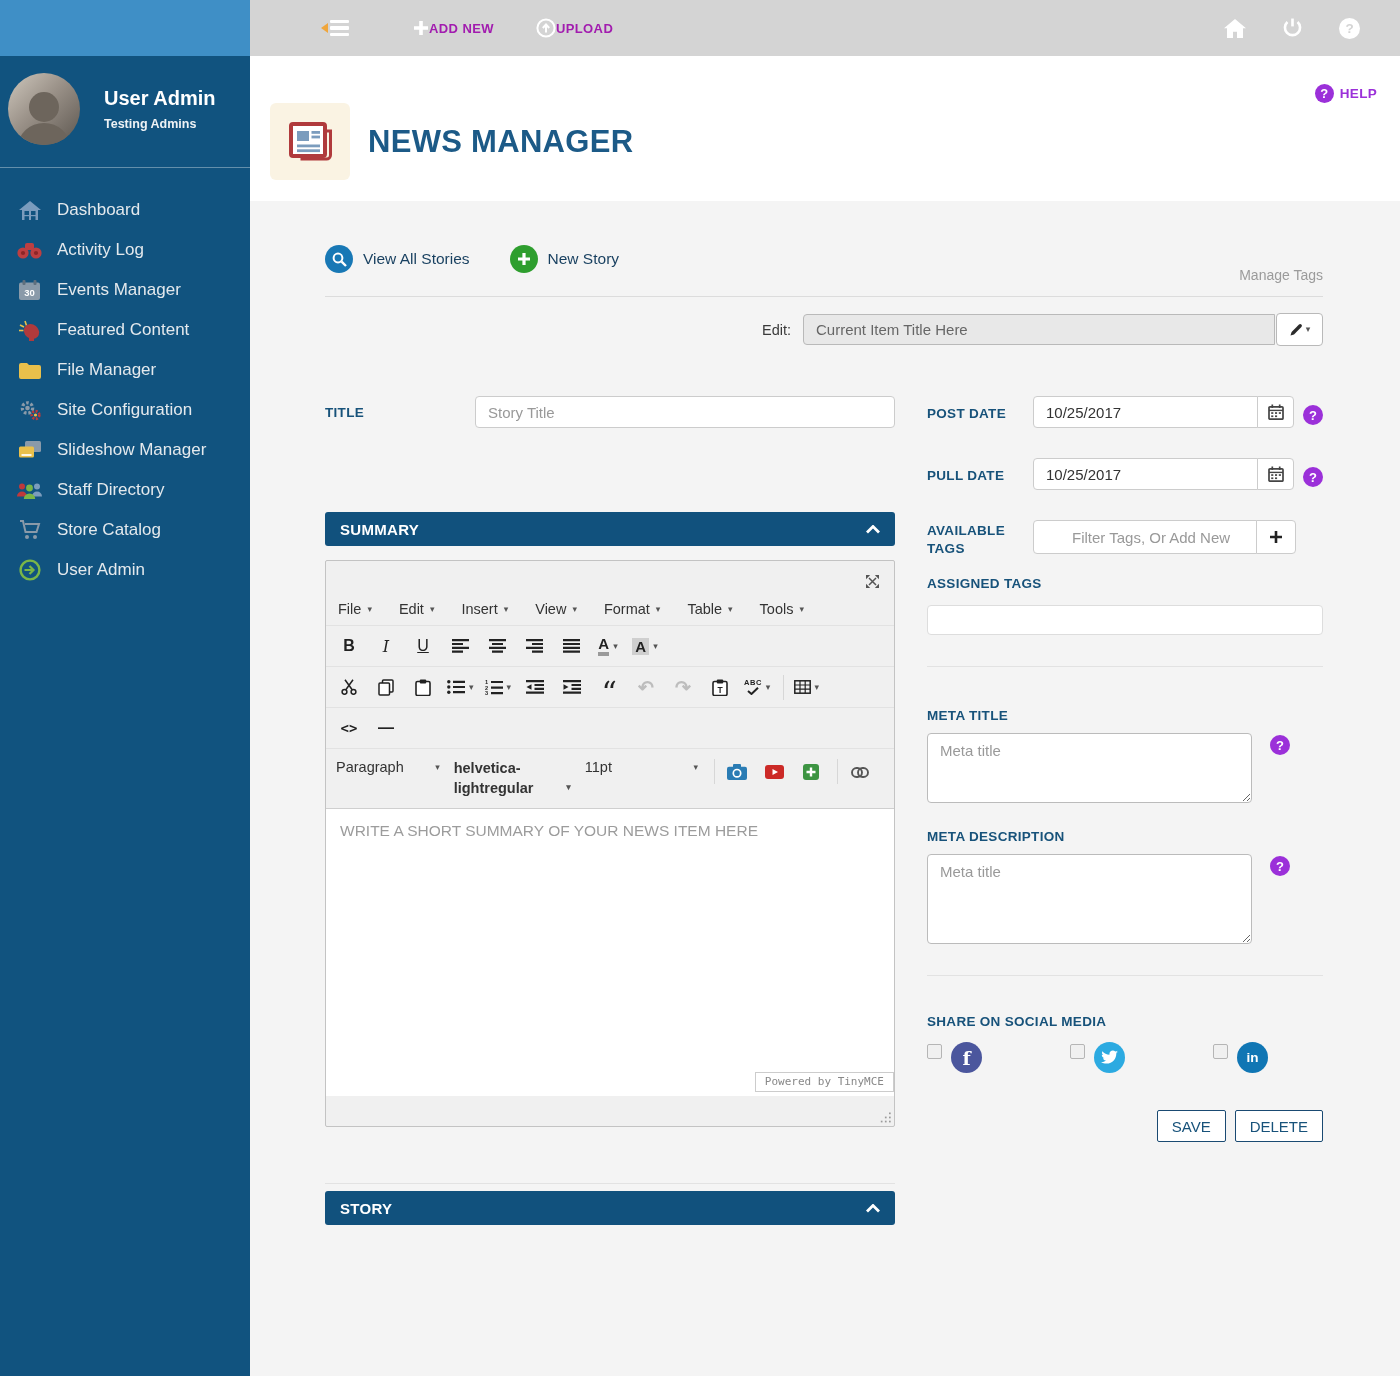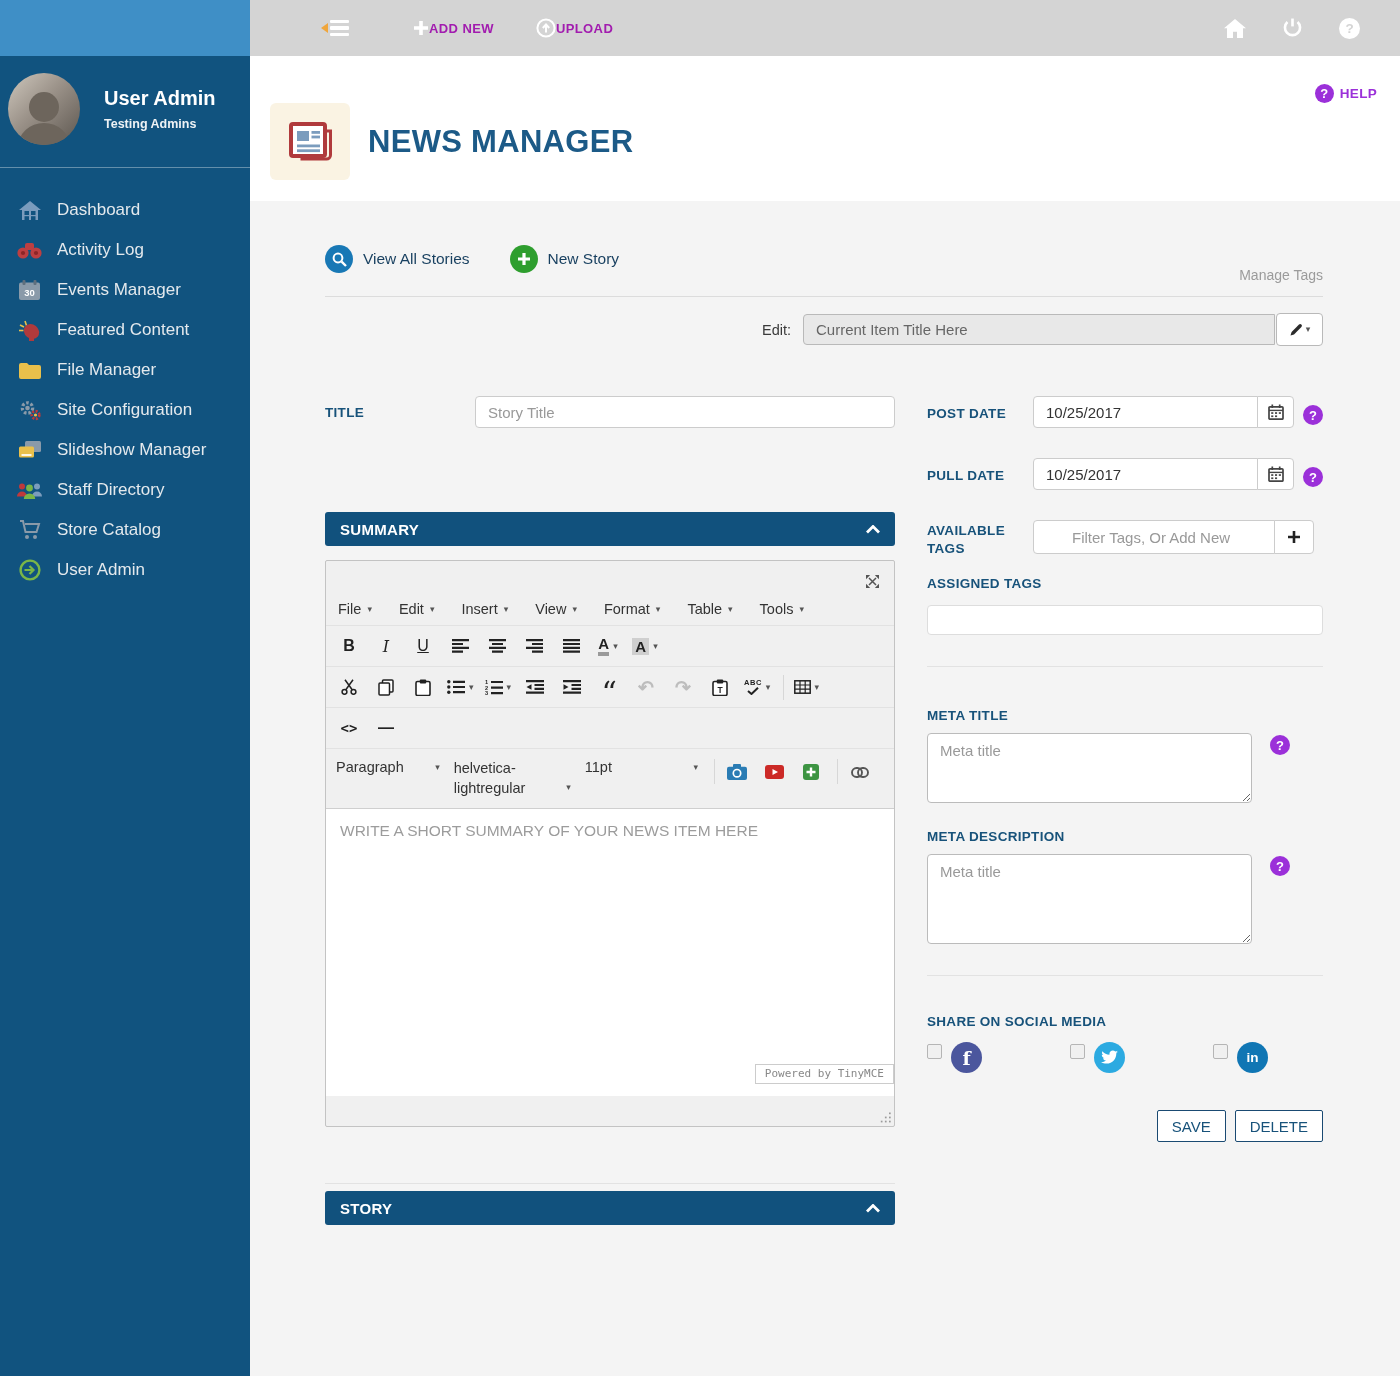--- a/index.html
+++ b/index.html
@@ -90,40 +90,40 @@
   .a-bg { font-size: 15px; font-weight: bold; color: #222; background: #cfcfcf; padding: 0 3px; }
   .quote-g { font-family: "DejaVu Serif", serif; font-size: 30px; color: #222; line-height: .4; margin-top: 12px; }
   .undo-g, .redo-g { font-size: 19px; color: #bdbdbd; font-weight: bold; }
   .vsep { width: 1px; height: 25px; background: #d7d7d7; margin: 0 9px 0 2px; }
   .code-g { font-family: "DejaVu Sans Mono", monospace; font-weight: bold; font-size: 14px; color: #222; }
   .hr-g { font-weight: bold; font-size: 16px; color: #222; }
   .spell-stack { display: flex; flex-direction: column; align-items: center; line-height: 1; }
   .spell-stack .abc { font-size: 7.5px; font-weight: bold; color: #222; letter-spacing: .5px; }
   .ed-select { display: flex; align-items: center; justify-content: space-between; font-size: 14.5px; color: #333; cursor: pointer; margin-right: 14px; }
   .sel-format { width: 108px; }
-  .sel-font { width: 122px; line-height: 1.35; }
+  .sel-font { width: 122px; line-height: 1.35; font-weight: bold; }
   .sel-size { width: 118px; }
   .fonts-row { align-items: flex-start; padding-top: 10px; padding-bottom: 10px; }
   .ed-content { background: #fff; border-top: 1px solid #cfcfcf; height: 288px; padding: 13px 14px; font-size: 15.5px; color: #9c9c9c; position: relative; cursor: text; }
-  .powered { position: absolute; right: 0; bottom: 12px; border: 1px solid #ccc; background: #fff; padding: 2px 9px 3px; font-family: "DejaVu Sans Mono", monospace; font-size: 11px; color: #888; }
+  .powered { position: absolute; right: 0; bottom: 4px; border: 1px solid #ccc; background: #fff; padding: 2px 9px 3px; font-family: "DejaVu Sans Mono", monospace; font-size: 11px; color: #888; }
   .ed-status { height: 30px; position: relative; }
   .grip { position: absolute; right: 3px; bottom: 3px; cursor: nwse-resize; display: flex; }
 
   .story-divider { border-top: 1px solid #e2e2e2; margin-top: 56px; }
   .story-bar { margin-top: 7px; }
 
   
   .date-row { display: flex; align-items: flex-start; margin-bottom: 30px; }
   .r-label { width: 106px; flex: 0 0 106px; padding-top: 9px; line-height: 1.35; }
   .date-input { width: 225px; border-radius: 4px 0 0 4px; }
   .cal-btn { width: 39px; height: 32px; background: #fff; border: 1px solid #ccc; margin-left: -1px; border-radius: 0 4px 4px 0; display: flex; align-items: center; justify-content: center; cursor: pointer; }
   .q-icon { width: 20px; height: 20px; border-radius: 50%; background: #9b30d9; color: #fff; font-size: 13px; font-weight: bold; display: flex; align-items: center; justify-content: center; margin: 9px 0 0 9px; flex: 0 0 20px; cursor: pointer; }
   .tags-row { display: flex; align-items: flex-start; margin-top: 20px; }
   .filter-group { display: flex; }
-  .filter-input { width: 242px; height: 34px; border-radius: 4px 0 0 4px; padding-left: 38px; }
+  .filter-input { width: 224px; height: 34px; border-radius: 4px 0 0 4px; padding-left: 38px; }
   .add-tag-btn { width: 40px; height: 34px; background: #fff; border: 1px solid #ccc; margin-left: -1px; border-radius: 0 4px 4px 0; font-size: 20px; font-weight: bold; color: #222; cursor: pointer; display: flex; align-items: center; justify-content: center; }
   .tags-panel { margin-top: 22px; background: #fff; border: 1px solid #ddd; border-radius: 6px; padding: 19px 13px; display: flex; flex-wrap: wrap; gap: 11px 9px; min-height: 140px; align-content: flex-start; }
   .chip { background: #e9e9e9; color: #23527c; font-size: 15px; padding: 7px 13px; border-radius: 2px; cursor: pointer; }
   .chip-empty { min-width: 37px; background: #ececec; }
   .assigned-label { margin-top: 18px; }
   .assigned-box { margin-top: 14px; height: 30px; background: #fff; border: 1px solid #ddd; border-radius: 4px; }
   .r-divider { border-top: 1px solid #e2e2e2; margin-top: 31px; }
   .meta-label { margin-top: 41px; }
   .meta-row { display: flex; align-items: flex-start; margin-top: 10px; }
   .meta-ta { width: 325px; height: 70px; border: 1px solid #bbb; border-radius: 4px; padding: 8px 12px; font-size: 15px; font-family: inherit; color: #333; resize: both; }

